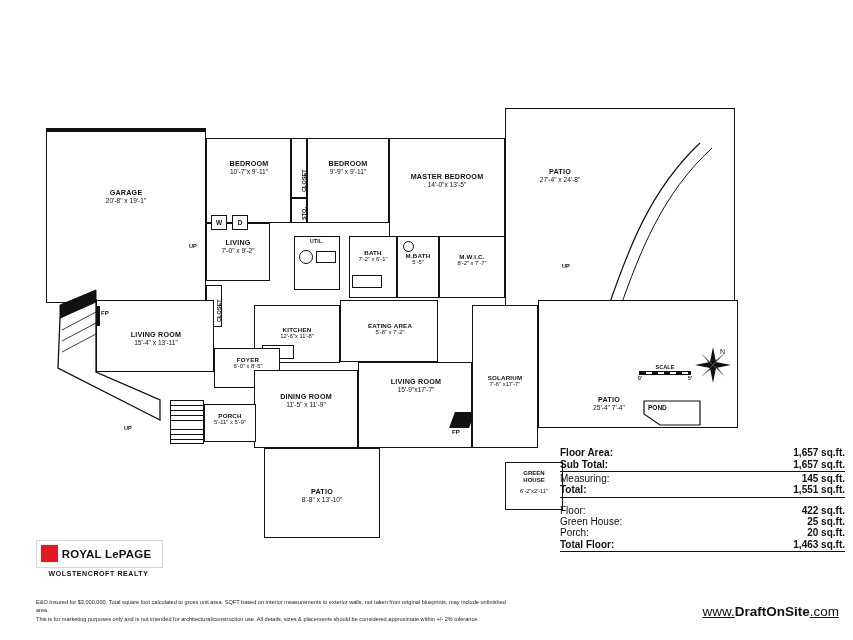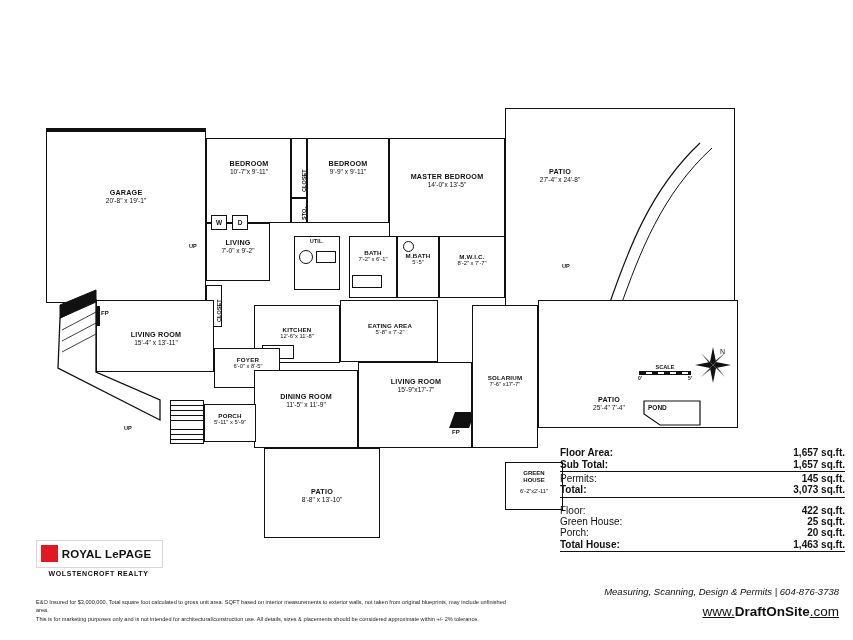--- a/index.html
+++ b/index.html
@@ -445,58 +445,57 @@
     <div class="arow bold">
       <span class="k">Floor Area:</span>
       <span class="v">1,657 sq.ft.</span>
     </div>
     <div class="arow bold">
       <span class="k">Sub Total:</span>
       <span class="v">1,657 sq.ft.</span>
     </div>
     <div class="rule"></div>
     <div class="arow">
-      <span class="k">Permits:</span>
+      <span class="k">Measuring:</span>
       <span class="v">145 sq.ft.</span>
     </div>
     <div class="arow bold">
       <span class="k">Total:</span>
-      <span class="v">3,073 sq.ft.</span>
+      <span class="v">1,551 sq.ft.</span>
     </div>
     <div class="rule"></div>
     <div class="gap"></div>
     <div class="arow">
       <span class="k">Floor:</span>
       <span class="v">422 sq.ft.</span>
     </div>
     <div class="arow">
       <span class="k">Green House:</span>
       <span class="v">25 sq.ft.</span>
     </div>
     <div class="arow">
       <span class="k">Porch:</span>
       <span class="v">20 sq.ft.</span>
     </div>
     <div class="arow bold">
-      <span class="k">Total House:</span>
+      <span class="k">Total Floor:</span>
       <span class="v">1,463 sq.ft.</span>
     </div>
     <div class="rule thin"></div>
   </div>
 
   <div class="brand">
     <div class="bar">
       <span class="sq"></span>
       <span class="nm">ROYAL LePAGE</span>
     </div>
     <div class="sub">WOLSTENCROFT REALTY</div>
   </div>
 
   <div class="disclaimer">
     <div>E&amp;O Insured for $3,000,000.   Total square foot calculated to gross unit area. SQFT based on interior measurements to exterior walls, not taken from original blueprints, may include unfinished area.</div>
     <div>This is for marketing purposes only and is not intended for architectural/construction use.  All details, sizes &amp; placements should be considered approximate within +/- 2%  tolerance.</div>
   </div>
-  <div class="credit">Measuring, Scanning, Design &amp; Permits | 604-876-3738</div>
   <div class="site">
     <span class="light">www.</span><span>DraftOnSite</span><span class="light">.com</span>
   </div>
 
 </div>
 
 </body></html>

